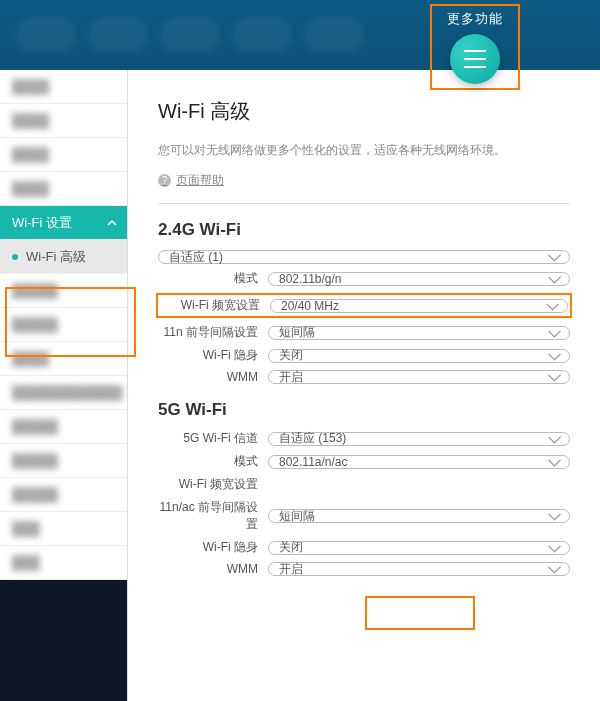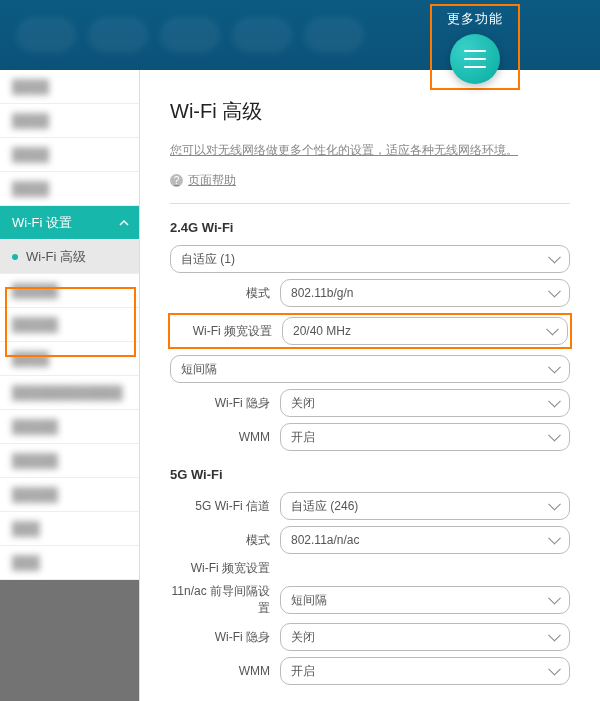--- a/index.html
+++ b/index.html
@@ -58,23 +58,23 @@
     margin: 3px 0;
     border-radius: 1px;
   }
 
   
   .main {
     display: flex;
     height: calc(701px - 70px);
   }
   .sidebar {
-    width: 140px;
+    width: 128px;
     border-right: 1px solid #ddd;
-    background: #737373;
+    background: #0f172a;
   }
   .side-item {
     height: 34px;
     display: flex; align-items: center;
     padding: 0 12px;
     font-size: 13px;
     color: #666;
     border-bottom: 1px solid #eee;
     cursor: pointer;
     background: #fff;
@@ -117,58 +117,57 @@
     font-size: 20px;
     color:#222;
     font-weight: normal;
     margin-bottom: 16px;
   }
   .page-desc {
     color:#888;
     font-size:12px;
     margin-bottom:12px;
     line-height:1.6;
-    text-decoration:underline;
   }
   .help-link {
     display:inline-flex; align-items:center;
     color:#888; font-size:12px;
     text-decoration: underline;
     cursor:pointer;
     margin-bottom:6px;
   }
   .help-link .q {
     width:13px;height:13px;border-radius:50%;
     background:#bbb;color:#fff;font-size:10px;
     display:inline-flex;align-items:center;justify-content:center;
     margin-right:5px;
   }
   hr.sep { border:none; border-top:1px solid #ddd; margin:8px 0 16px; }
 
   .section-title {
     font-weight: bold;
     color:#333;
     margin: 10px 0 10px;
-    font-size:13px;
+    font-size:17px;
   }
 
   .form-row {
     display:flex; align-items:center;
     margin: 6px 0;
   }
   .form-row label {
     width: 110px;
     text-align: right;
     padding-right: 10px;
     color:#555;
     font-size:12px;
   }
   .form-row .select {
     flex:1;
-    height:28px;
+    height:14px;
     border:1px solid #bbb;
     border-radius:10px;
     display:flex; align-items:center;
     padding: 0 26px 0 10px;
     font-size:12px;
     color:#555;
     position:relative;
     background:#fff;
     cursor:pointer;
   }
@@ -305,20 +304,21 @@
             <span>802.11b/g/n</span>
           </div>
         </div>
         <div class="form-row highlight">
           <label>Wi-Fi 频宽设置</label>
           <div class="select">
             <span>20/40 MHz</span>
           </div>
         </div>
         <div class="form-row">
+          <label>11n 前导间隔设置</label>
           <div class="select">
             <span>短间隔</span>
           </div>
         </div>
         <div class="form-row">
           <label>Wi-Fi 隐身</label>
           <div class="select">
             <span>关闭</span>
           </div>
         </div>
@@ -329,21 +329,21 @@
           </div>
         </div>
       </div>
 
     
     <div class="section-title" style="margin-top:16px">5G Wi-Fi</div>
     <div id="rows5">
         <div class="form-row">
           <label>5G Wi-Fi 信道</label>
           <div class="select">
-            <span>自适应 (246)</span>
+            <span>自适应 (153)</span>
           </div>
         </div>
         <div class="form-row">
           <label>模式</label>
           <div class="select">
             <span>802.11a/n/ac</span>
           </div>
         </div>
         <div class="form-row">
           <label>Wi-Fi 频宽设置</label>

